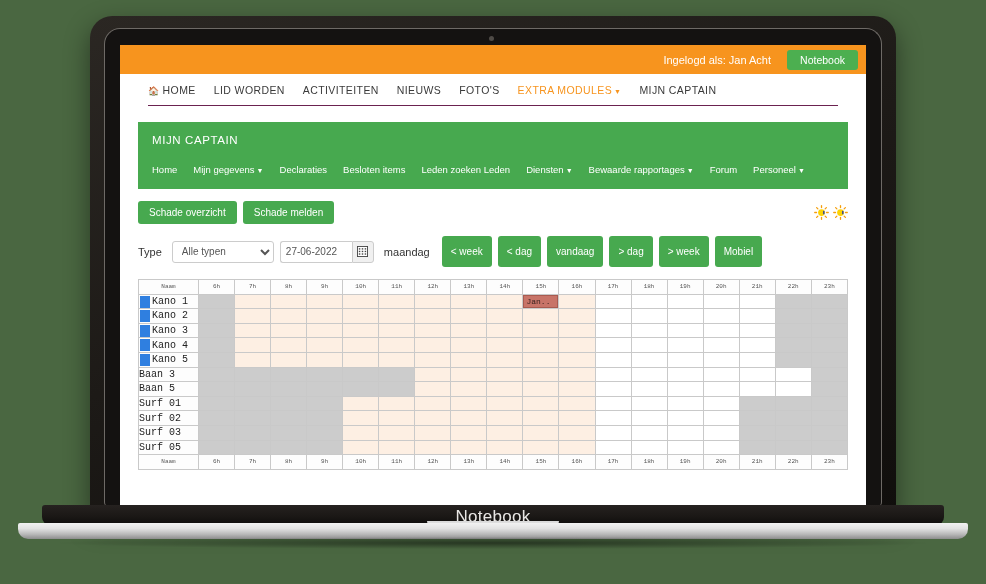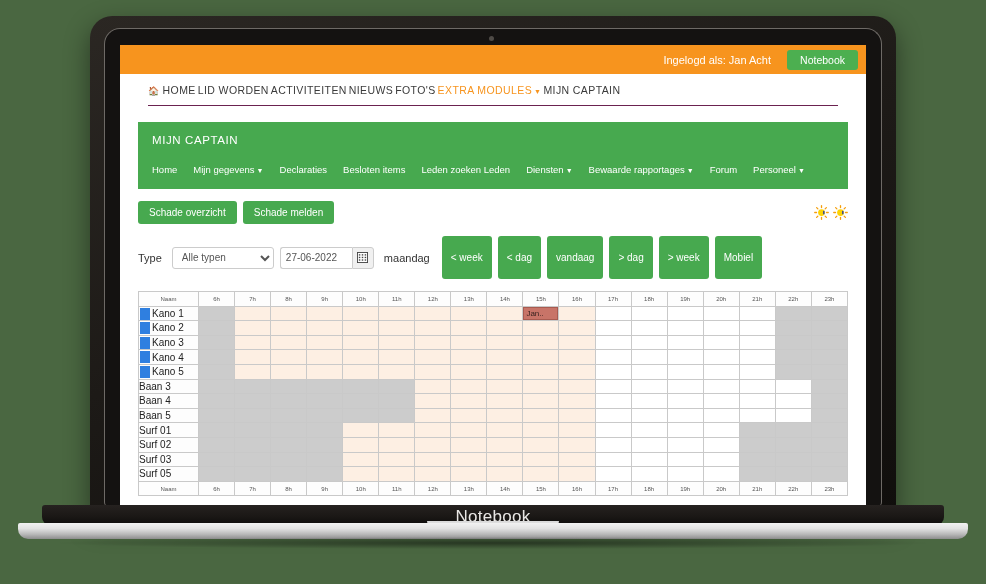--- a/index.html
+++ b/index.html
@@ -74,21 +74,21 @@
     padding-right: 8px; gap: 16px;
   }
   .topbar-user { color: #ffffff; font-size: 11px; }
   .btn-logout {
     background: #4caf50; color: #fff; font-size: 10.5px;
     padding: 4px 13px; border: none; border-radius: 3px; cursor: pointer;
   }
 
   .mainnav {
     height: 31px; background: #fff;
-    display: flex; align-items: center; gap: 2px;
+    display: flex; align-items: center; gap: 18px;
     padding-left: 28px;
     font-size: 10.5px; letter-spacing: .4px;
   }
   .mainnav a { color: #3a3a3a; text-decoration: none; white-space: nowrap; cursor: pointer; }
   .mainnav a.accent { color: #f7941e; }
   .home-ico { font-size: 9px; margin-right: 3px; }
   .nav-rule {
     height: 1px; background: #6b2250; margin: 0 28px 0 28px;
   }
 
@@ -139,26 +139,26 @@
     font-family: "Liberation Sans", sans-serif;
   }
   .cal-btn {
     width: 22px; height: 22px; border: 1px solid #ccc; border-radius: 0 3px 3px 0;
     background: #f0f0f0; display: flex; align-items: center; justify-content: center;
     cursor: pointer;
   }
   .dayname { font-size: 11px; color: #333; margin: 0 6px 0 4px; }
   .btn-nav {
     background: #47a94f; color: #fff; border: none; border-radius: 3px;
-    font-size: 10px; padding: 16px 9px; cursor: pointer; white-space: nowrap;
+    font-size: 10px; padding: 10px 9px; cursor: pointer; white-space: nowrap;
   }
 
   
   .grid-wrap { margin: 12px 18px 0 18px; }
-  table.grid { border-collapse: collapse; width: 100%; table-layout: fixed; }
+  table.grid { border-collapse: collapse; width: 100%; table-layout: fixed; font-family: Liberation Mono, monospace; }
   table.grid th, table.grid td {
     border: 1px solid #c9c9c9; height: 14.6px; padding: 0;
   }
   th.hdr {
     background: #fdfdfd; font-size: 6px; color: #555; font-weight: normal;
     text-align: center; height: 11px;
   }
   th.hdr-name { width: 60px; }
   td.namecell {
     font-size: 10px; color: #222; background: #fdfdfd;
@@ -437,41 +437,20 @@
               <td class="c-cream"></td>
               <td class="c-white"></td>
               <td class="c-white"></td>
               <td class="c-white"></td>
               <td class="c-white"></td>
               <td class="c-white"></td>
               <td class="c-white"></td>
               <td class="c-gray"></td>
             </tr>
             <tr>
-              <td class="namecell"><span>Baan 4</span></td>
-              <td class="c-gray"></td>
-              <td class="c-gray"></td>
-              <td class="c-gray"></td>
-              <td class="c-gray"></td>
-              <td class="c-gray"></td>
-              <td class="c-gray"></td>
-              <td class="c-cream"></td>
-              <td class="c-cream"></td>
-              <td class="c-cream"></td>
-              <td class="c-cream"></td>
-              <td class="c-cream"></td>
-              <td class="c-white"></td>
-              <td class="c-white"></td>
-              <td class="c-white"></td>
-              <td class="c-white"></td>
-              <td class="c-white"></td>
-              <td class="c-white"></td>
-              <td class="c-gray"></td>
-            </tr>
-            <tr>
               <td class="namecell"><span>Baan 5</span></td>
               <td class="c-gray"></td>
               <td class="c-gray"></td>
               <td class="c-gray"></td>
               <td class="c-gray"></td>
               <td class="c-gray"></td>
               <td class="c-gray"></td>
               <td class="c-cream"></td>
               <td class="c-cream"></td>
               <td class="c-cream"></td>

